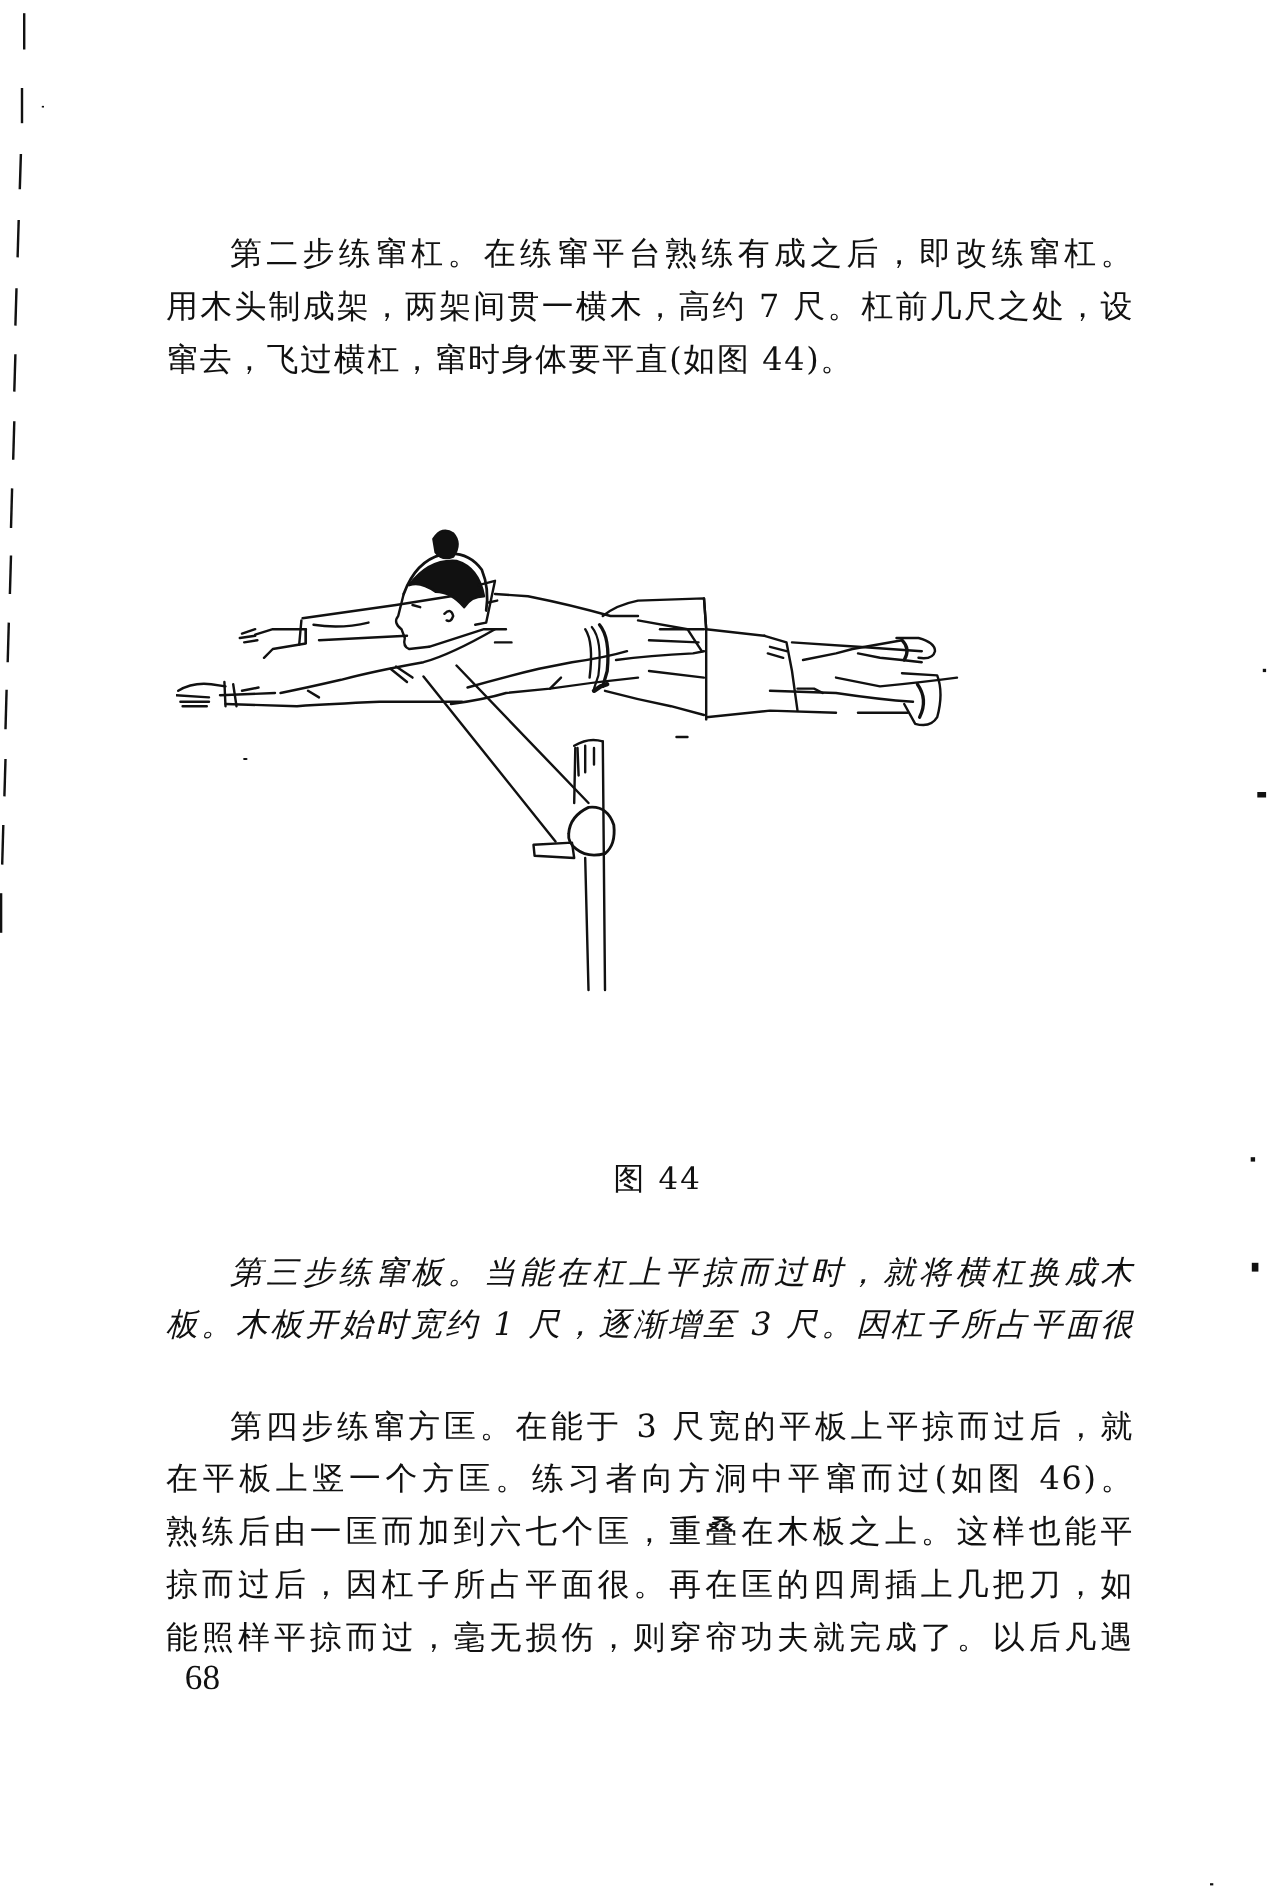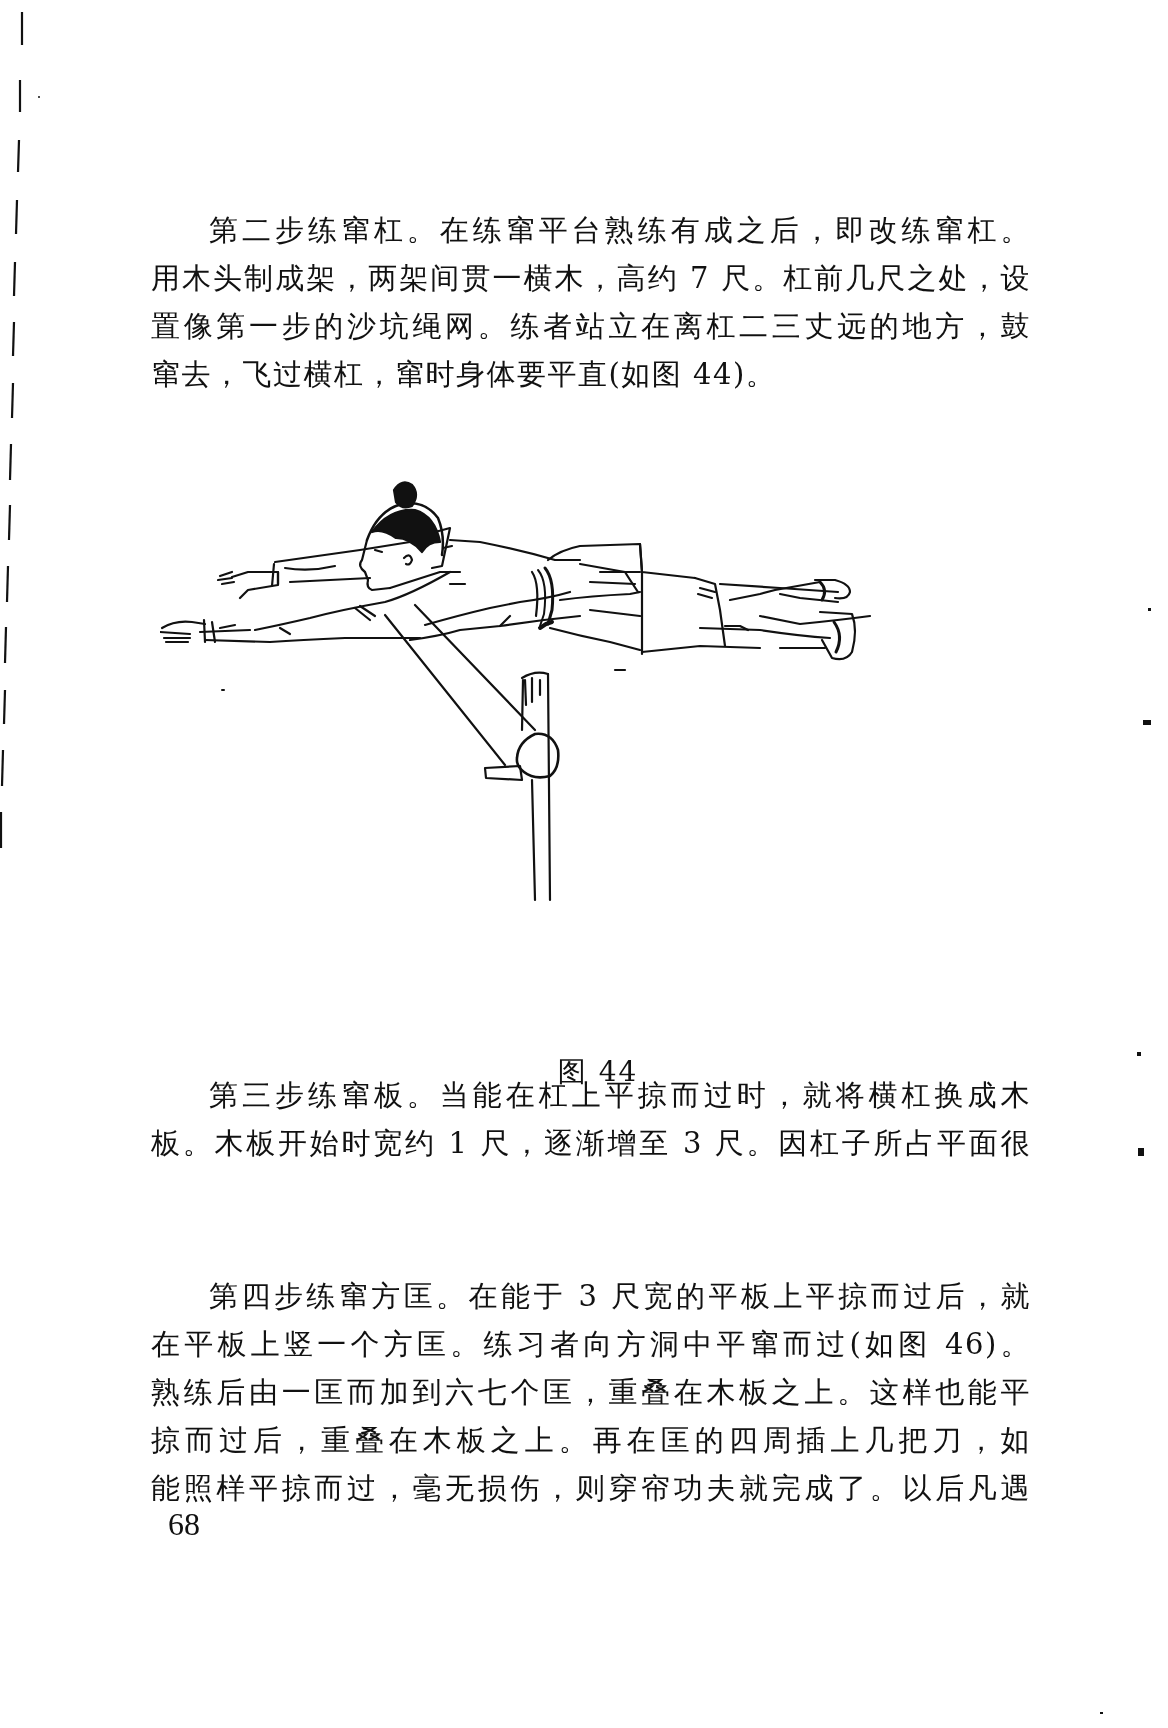--- a/index.html
+++ b/index.html
@@ -31,21 +31,21 @@
       height: 48px;
       text-align: justify;
       text-align-last: justify;
     }
     .text-block .line.last {
       text-align: left;
       text-align-last: left;
     }
     .text-block .line.indent { padding-left: 58px; margin-top: 28px; }
     #para-1 { top: 178px; }
-    #para-3 { top: 1043px; }
+    #para-3 { top: 1104px; font-style: italic; }
     #para-4 { top: 1244px; }
     .figure {
       position: absolute;
       left: 160px;
       top: 480px;
       width: 780px;
       height: 520px;
     }
     .figure svg { display: block; }
     .caption {
@@ -87,21 +87,20 @@
       <line x1="3" y1="750" x2="2" y2="786"></line>
       <line x1="1" y1="812" x2="1" y2="848"></line>
       <line x1="38" y1="97" x2="41" y2="97" stroke-width="1.5"></line>
     </g>
   </svg>
 </div>
 
 <div class="text-block" id="para-1">
   <span class="line indent">第二步练窜杠。在练窜平台熟练有成之后，即改练窜杠。</span>
   <span class="line">用木头制成架，两架间贯一横木，高约 7 尺。杠前几尺之处，设</span>
-  <span class="line">置像第一步的沙坑绳网。练者站立在离杠二三丈远的地方，鼓</span>
   <span class="line last">窜去，飞过横杠，窜时身体要平直(如图 44)。</span>
 </div>
 
 <div class="figure">
   <svg width="780" height="520" viewBox="0 0 780 520" fill="none" stroke="#111" stroke-width="2.2" stroke-linecap="round" stroke-linejoin="round">
 
     <g>
       <path d="M115 82 L200 70 L250 62"></path>
       <path d="M125 88 Q150 92 175 86"></path>
       <path d="M72 97 L88 92 L118 92 L118 105 L88 110 L80 118"></path>
@@ -200,21 +199,21 @@
 
 <div class="text-block" id="para-3">
   <span class="line indent">第三步练窜板。当能在杠上平掠而过时，就将横杠换成木</span>
   <span class="line">板。木板开始时宽约 1 尺，逐渐增至 3 尺。因杠子所占平面很</span>
 </div>
 
 <div class="text-block" id="para-4">
   <span class="line indent">第四步练窜方匡。在能于 3 尺宽的平板上平掠而过后，就</span>
   <span class="line">在平板上竖一个方匡。练习者向方洞中平窜而过(如图 46)。</span>
   <span class="line">熟练后由一匡而加到六七个匡，重叠在木板之上。这样也能平</span>
-  <span class="line">掠而过后，重叠在木板之上。再在匡的四周插上几把刀，如</span>
+  <span class="line">掠而过后，因杠子所占平面很。再在匡的四周插上几把刀，如</span>
   <span class="line">能照样平掠而过，毫无损伤，则穿帘功夫就完成了。以后凡遇</span>
 </div>
 
 <div class="page-number">68</div>
 
 <div class="speck" style="left:1148px;top:608px;width:3px;height:3px;"></div>
 <div class="speck" style="left:1143px;top:720px;width:8px;height:5px;"></div>
 <div class="speck" style="left:1137px;top:1052px;width:4px;height:4px;"></div>
 <div class="speck" style="left:1138px;top:1148px;width:6px;height:8px;"></div>
 <div class="speck" style="left:1100px;top:1712px;width:3px;height:2px;"></div>

